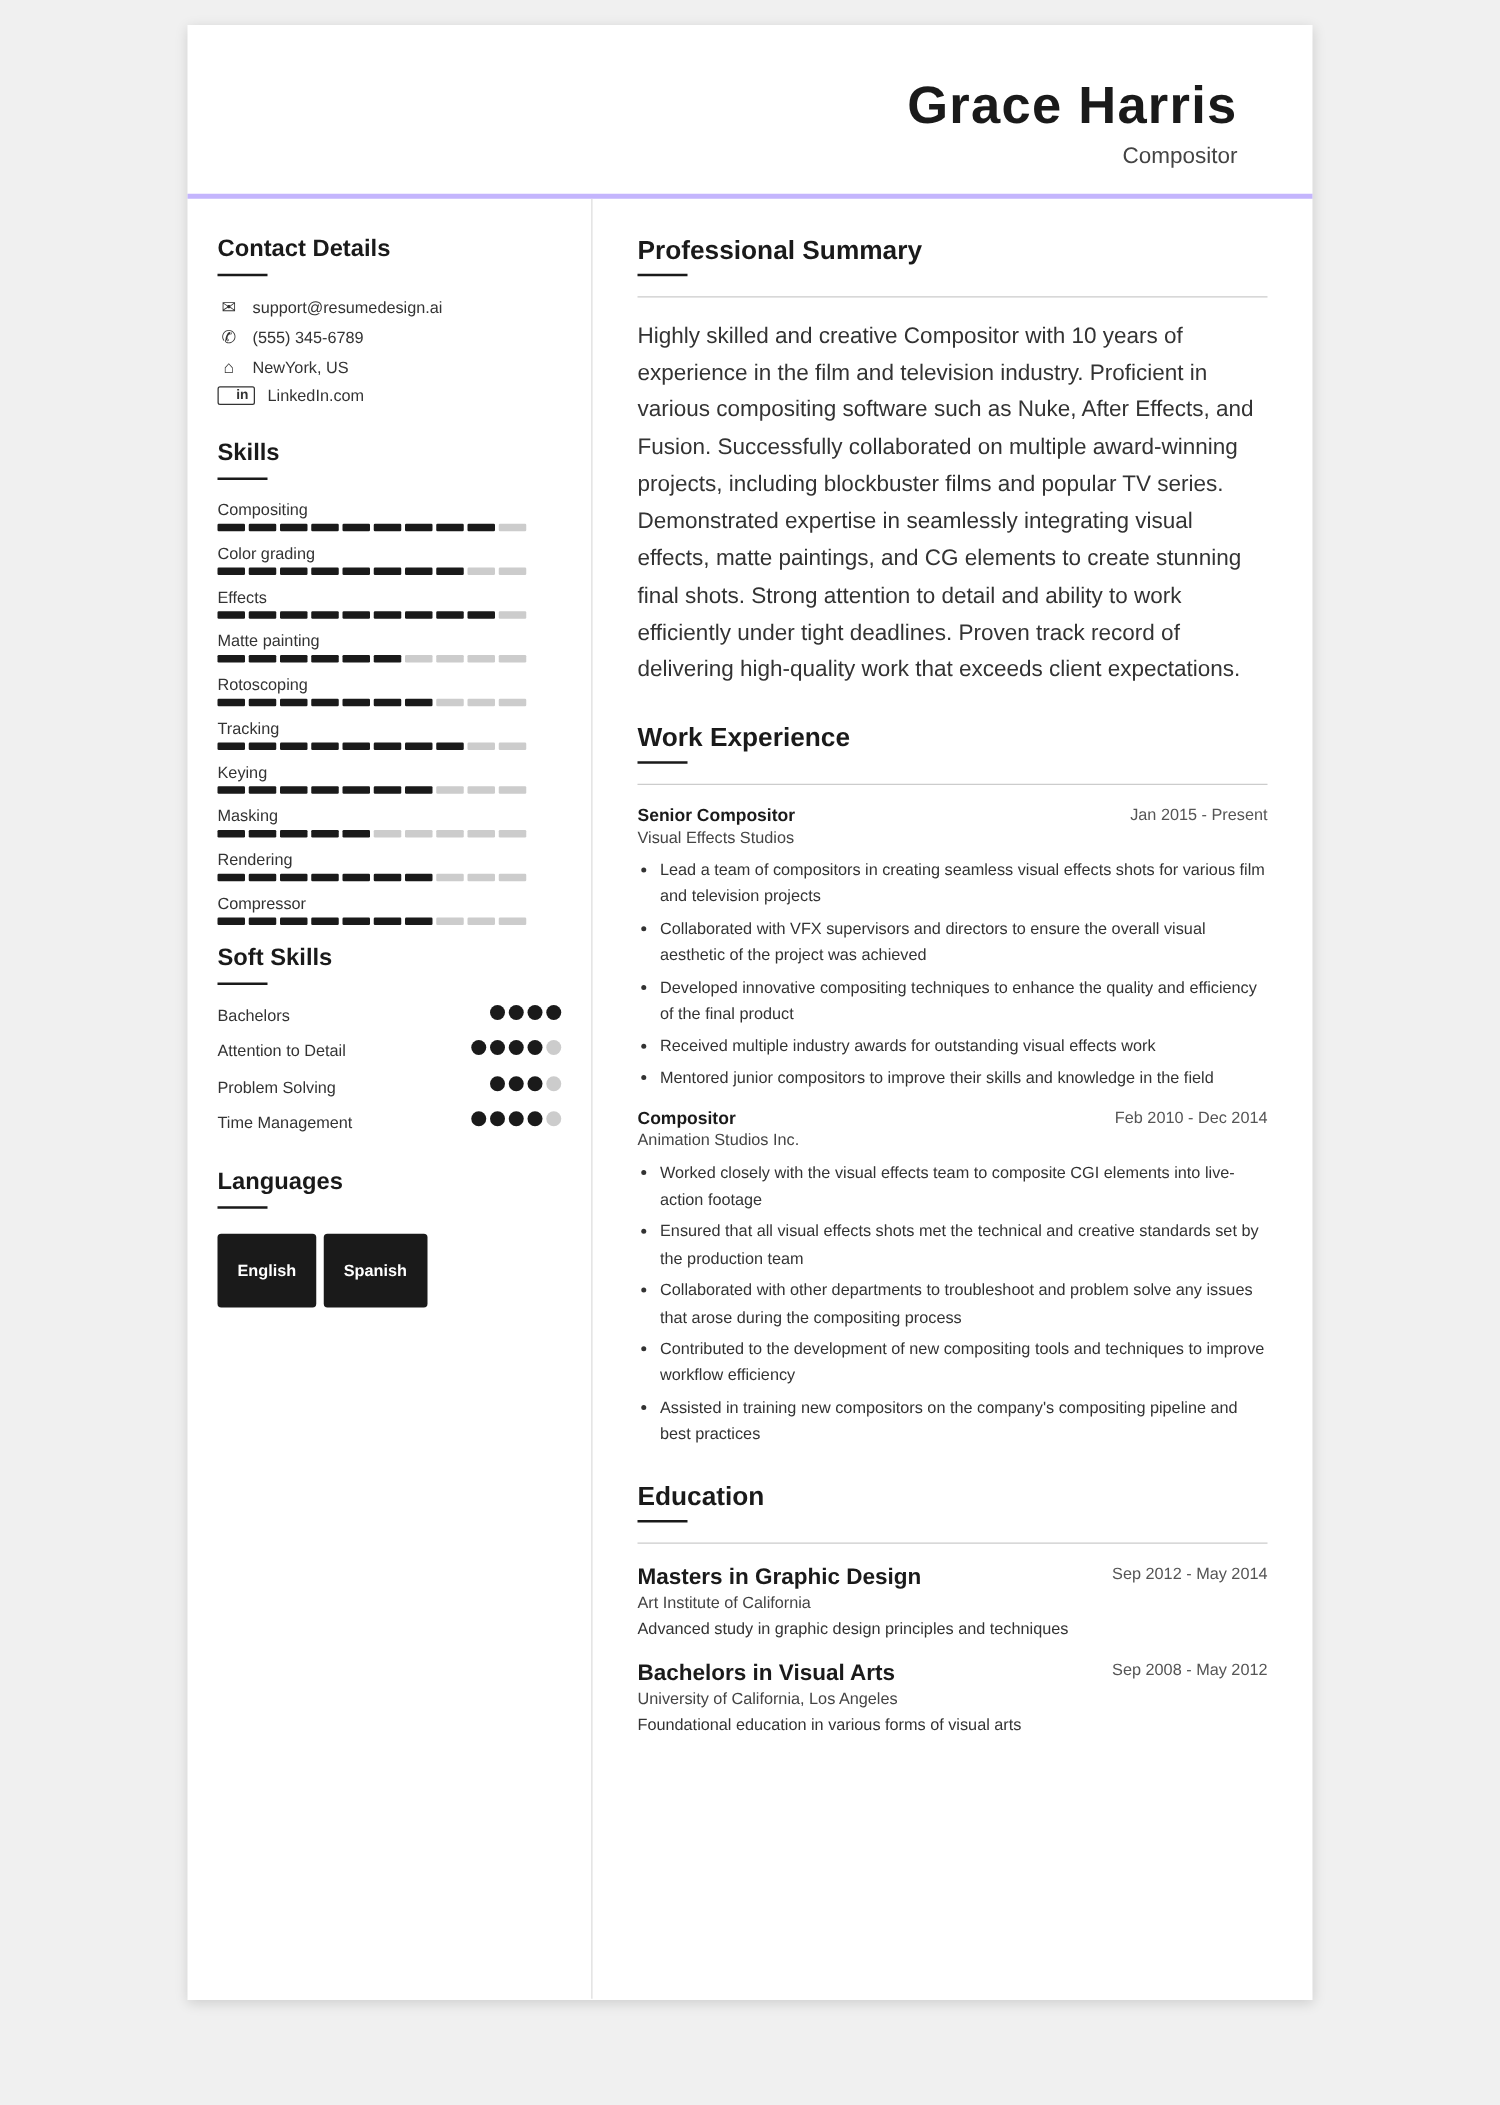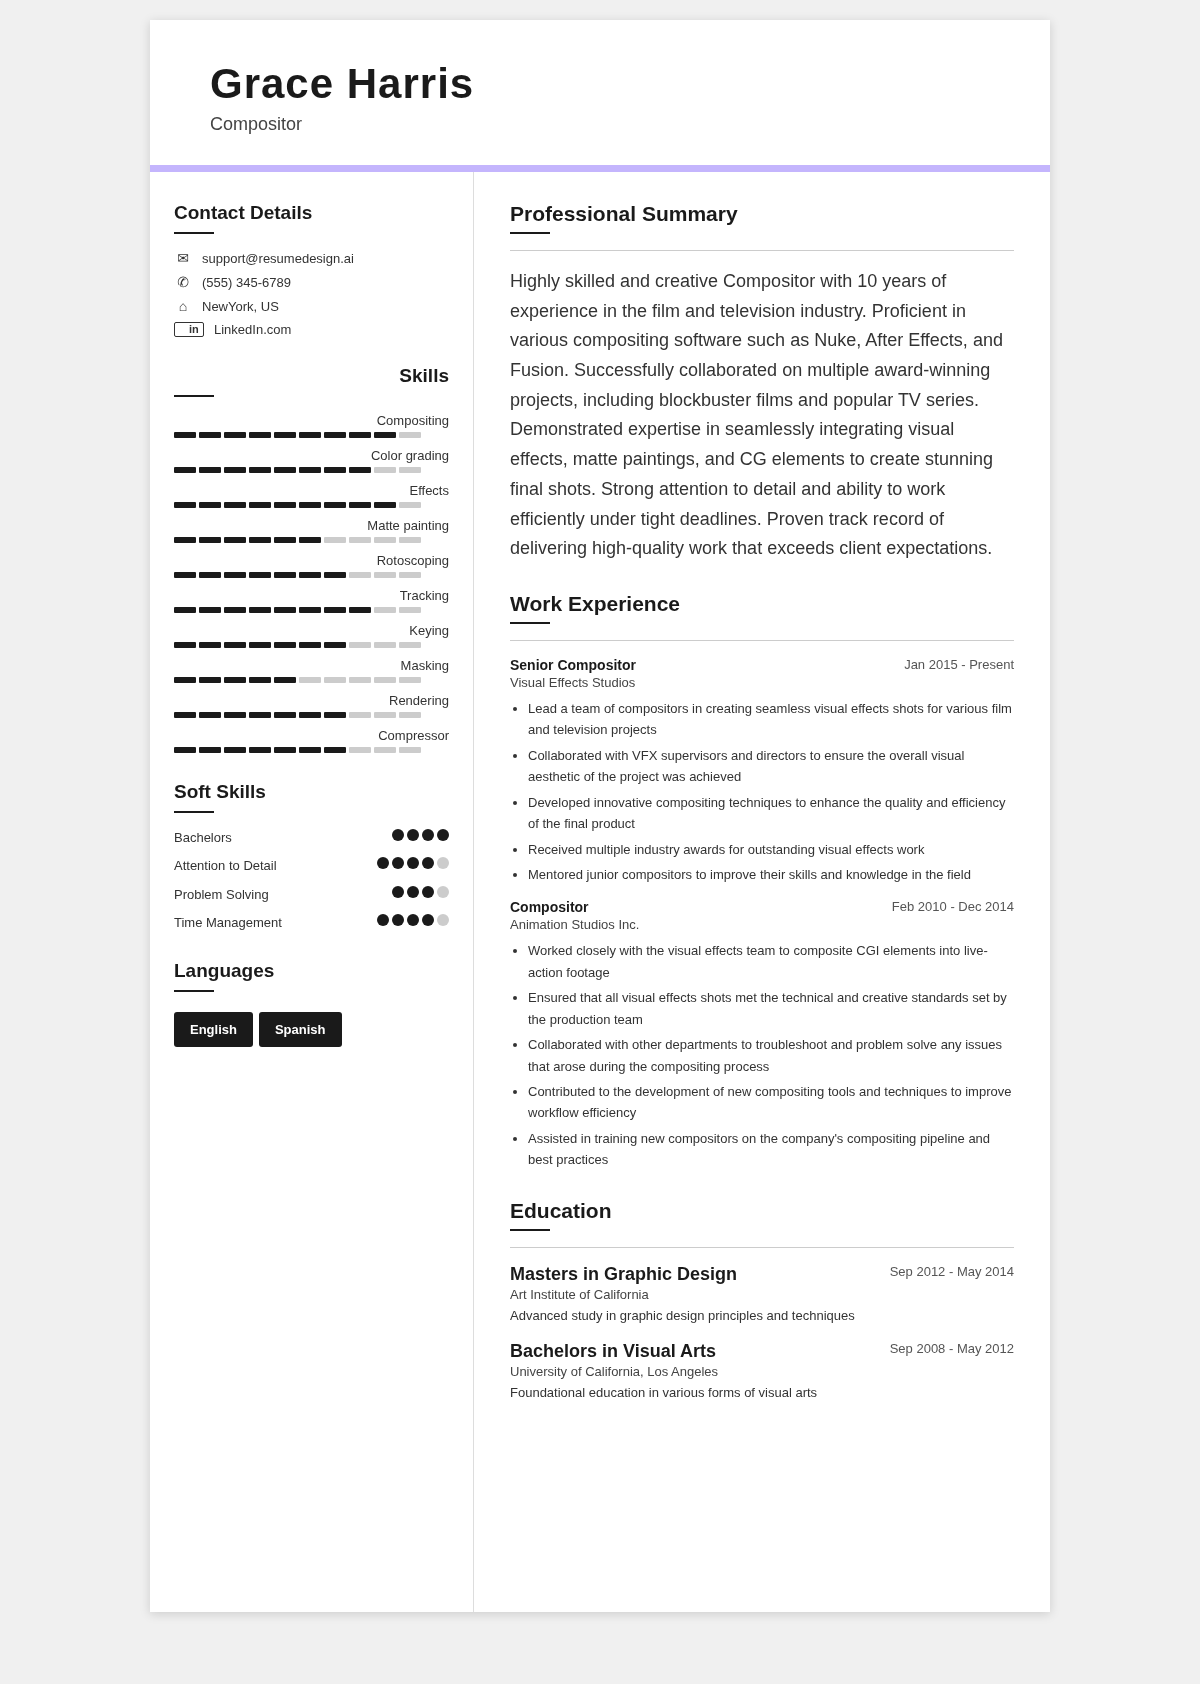--- a/index.html
+++ b/index.html
@@ -13,23 +13,23 @@
       padding: 20px;
     }
     .resume-page {
       background: #fff;
       width: 900px;
       min-height: 1580px;
       box-shadow: 0 2px 10px rgba(0,0,0,0.15);
     }
     
     .header {
-      text-align: left;
-      padding: 40px 60px 30px;
-      border-bottom: 7px solid #c4b5fd;
+      text-align: right;
+      padding: 40px 60px 20px;
+      border-bottom: 4px solid #c4b5fd;
     }
     .header-name {
       font-size: 42px;
       font-weight: 900;
       color: #1a1a1a;
       letter-spacing: 1px;
     }
     .header-title {
       font-size: 18px;
       color: #444;
@@ -84,21 +84,21 @@
       color: #333;
       margin-bottom: 8px;
     }
     .contact-icon {
       font-size: 14px;
       width: 18px;
       text-align: center;
     }
 
     
-    .skills-section { margin-bottom: 28px; text-align: right; }
+    .skills-section { margin-bottom: 16px; }
     .skill-item { margin-bottom: 10px; }
     .skill-name {
       font-size: 13px;
       color: #333;
       margin-bottom: 4px;
     }
     .skill-bar-container {
       display: flex;
       gap: 3px;
       align-items: center;
@@ -140,21 +140,21 @@
     }
     .dot.filled { background: #1a1a1a; }
     .dot.empty { background: #ccc; }
 
     
     .languages-section { margin-bottom: 28px; }
     .lang-tag {
       display: inline-block;
       background: #1a1a1a;
       color: #fff;
-      padding: 10px 16px;
+      padding: 22px 16px;
       border-radius: 3px;
       font-size: 13px;
       font-weight: 600;
       margin-right: 6px;
       margin-top: 4px;
     }
 
     
     .main-section { margin-bottom: 28px; }
     .main-section-title {

